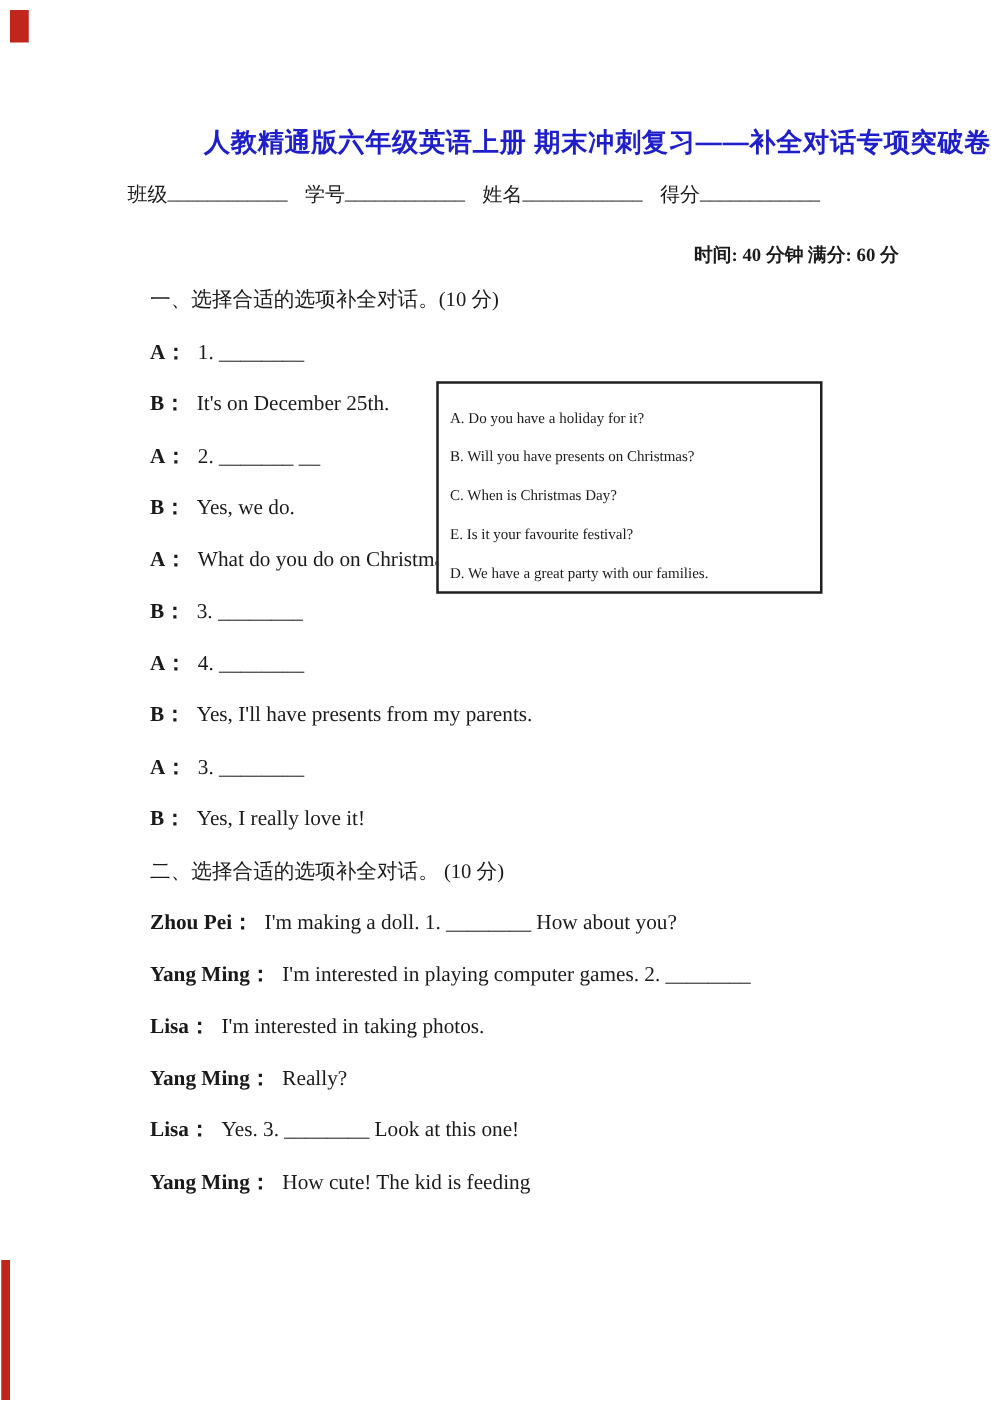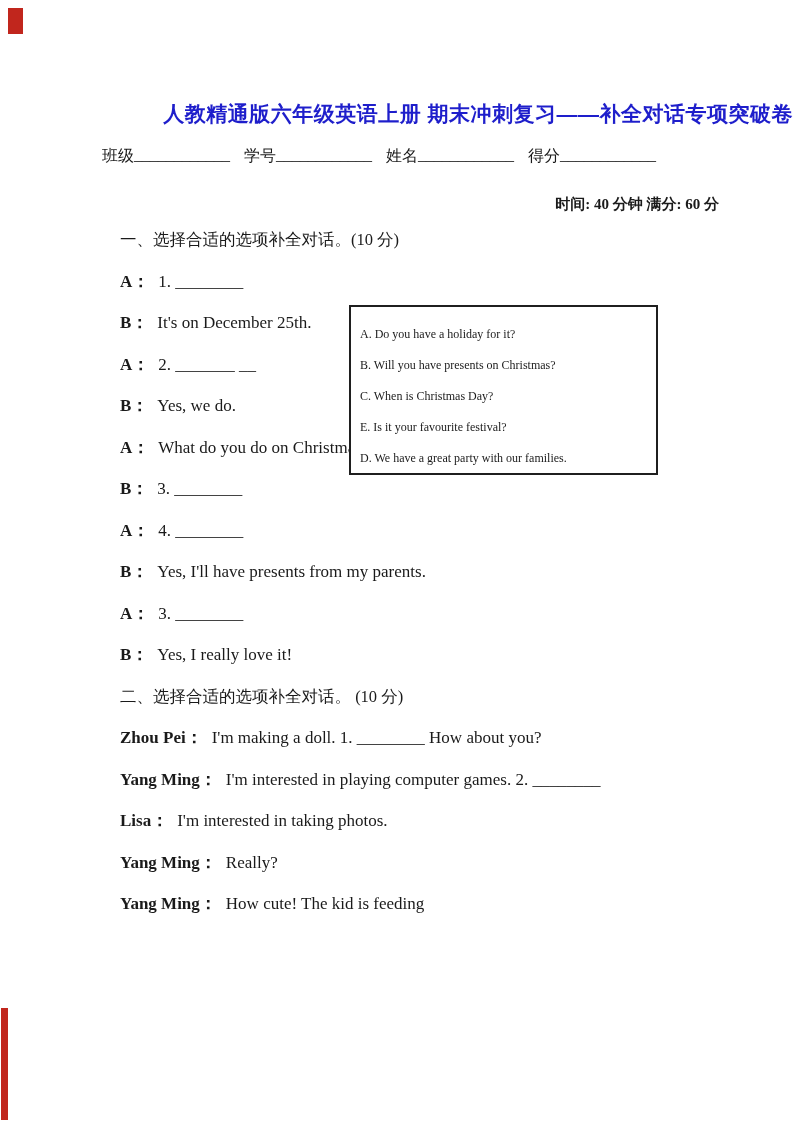--- a/index.html
+++ b/index.html
@@ -110,20 +110,21 @@
     <div class="row"><span class="speaker">B：</span><span>Yes, I'll have presents from my parents.</span></div>
     <div class="row"><span class="speaker">A：</span><span>3. ________</span></div>
     <div class="row"><span class="speaker">B：</span><span>Yes, I really love  it!</span></div>
 
     <div class="row heading">二、选择合适的选项补全对话。 (10 分)</div>
 
     <div class="row"><span class="speaker">Zhou Pei：</span><span>I'm making a doll. 1. ________ How about you?</span></div>
     <div class="row"><span class="speaker">Yang Ming：</span><span>I'm interested in playing computer games. 2. ________</span></div>
     <div class="row"><span class="speaker">Lisa：</span><span>I'm interested in taking photos.</span></div>
     <div class="row"><span class="speaker">Yang Ming：</span><span>Really?</span></div>
+    <div class="row"><span class="speaker">Lisa：</span><span>Yes.  3. ________ Look at this one!</span></div>
     <div class="row"><span class="speaker">Yang Ming：</span><span>How cute! The kid is feeding</span></div>
 
   </div>
 
   <div class="options-box">
     <div class="option-row">A. Do you have a holiday for it?</div>
     <div class="option-row">B. Will you have presents on Christmas?</div>
     <div class="option-row">C. When is Christmas Day?</div>
     <div class="option-row">E. Is it your favourite festival?</div>
     <div class="option-row">D. We have a great party with our families.</div>

